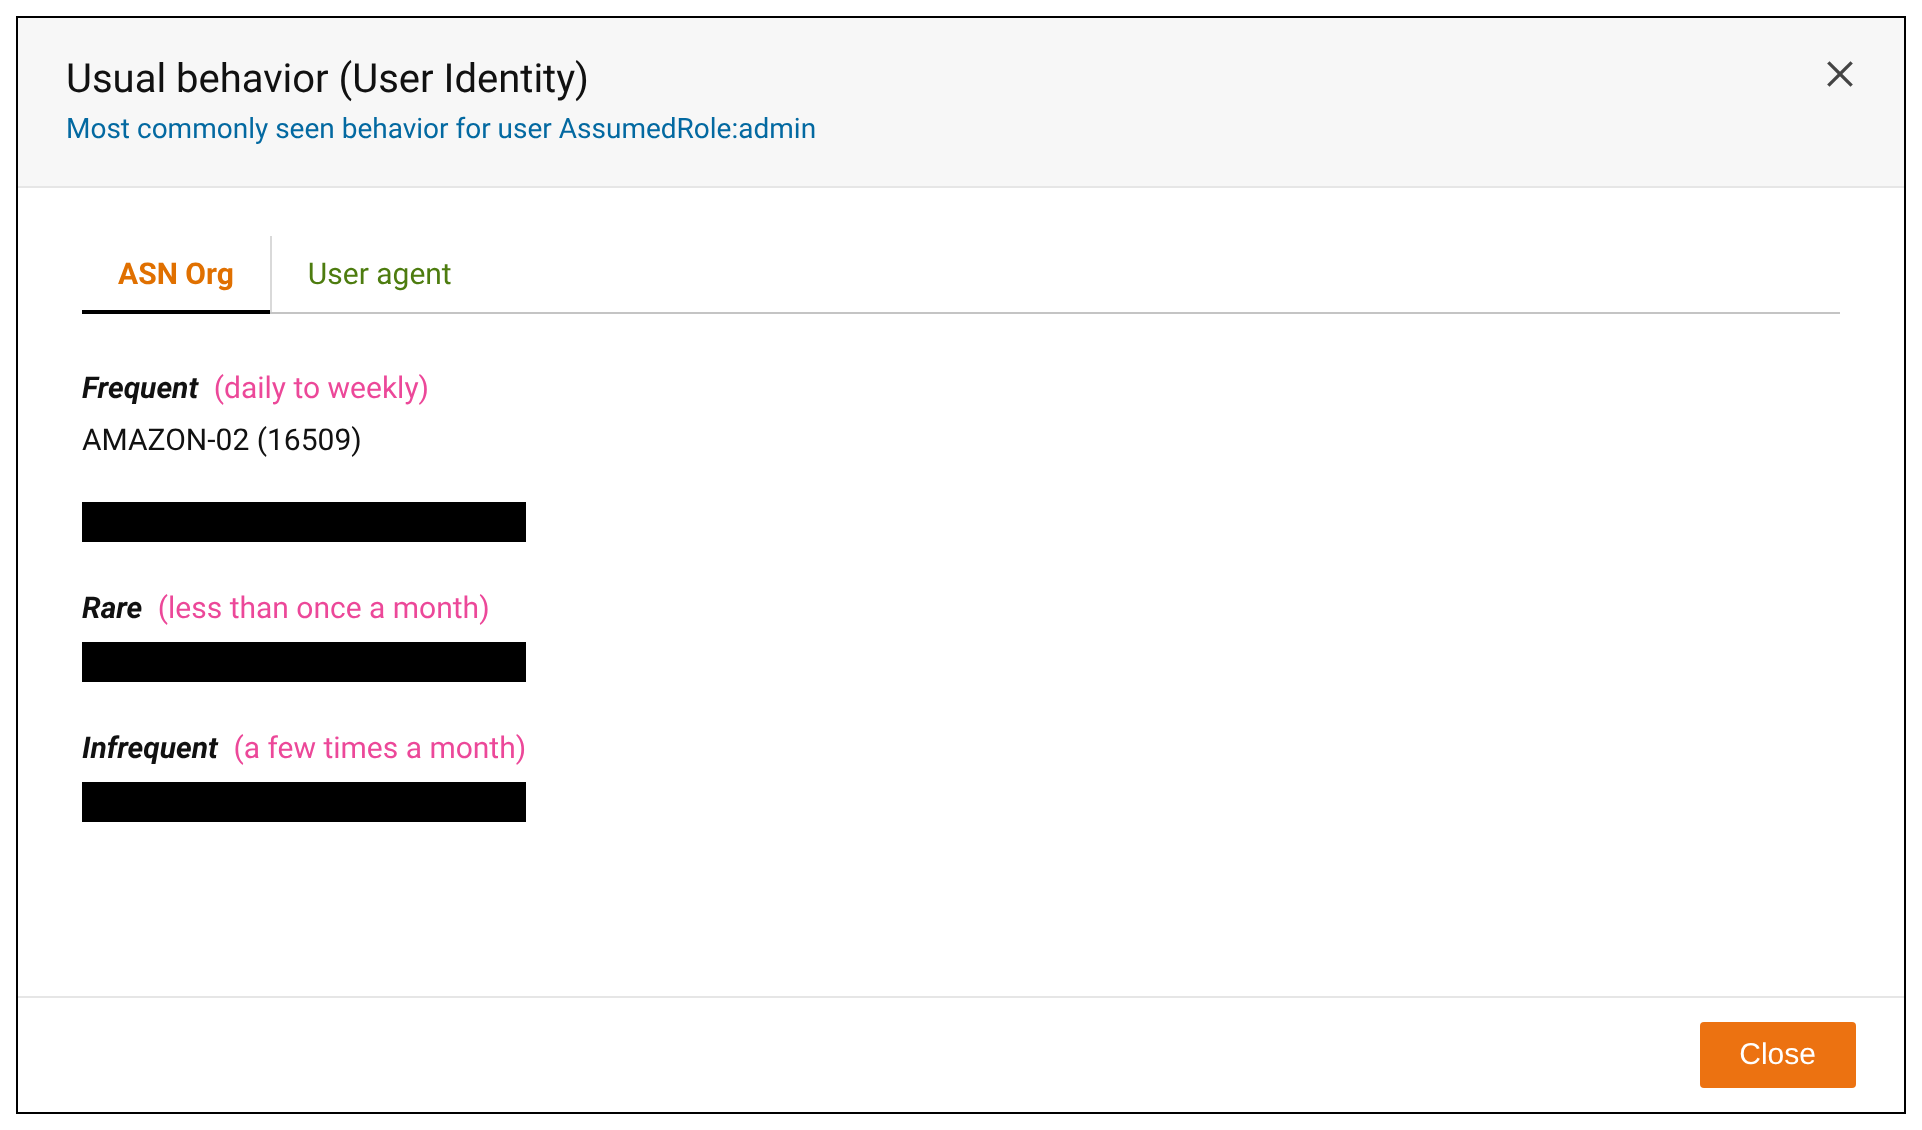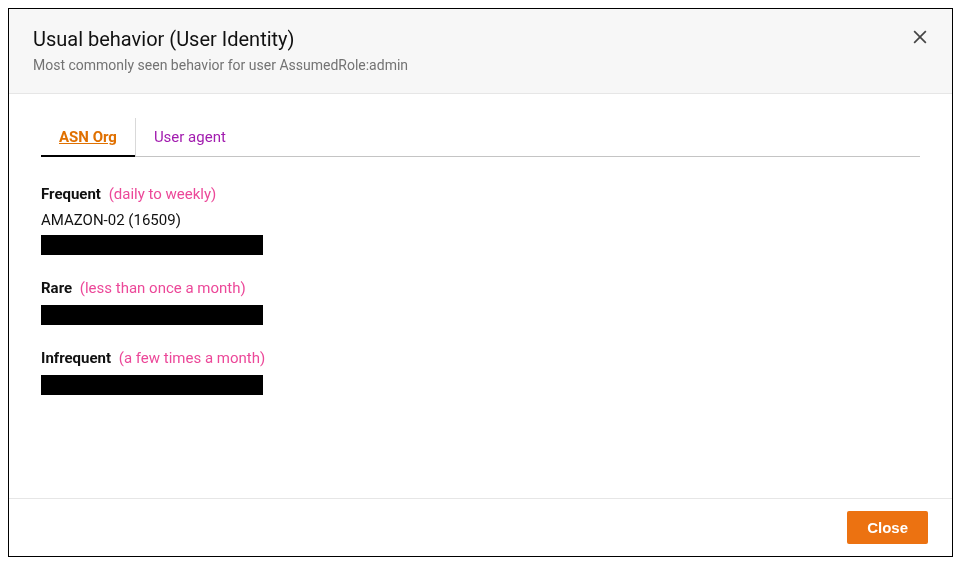--- a/index.html
+++ b/index.html
@@ -29,21 +29,21 @@
       position: relative;
     }
     .header-title {
       font-size: 20px;
       font-weight: 400;
       color: #111;
       margin-bottom: 6px;
     }
     .header-subtitle {
       font-size: 14px;
-      color: #737373;
+      color: #0369a1;
     }
     .close-icon {
       position: absolute;
       top: 18px;
       right: 22px;
       width: 20px;
       height: 20px;
       cursor: pointer;
       color: #444;
     }
@@ -54,81 +54,81 @@
     }
     .tabs {
       display: flex;
       align-items: stretch;
       border-bottom: 1px solid #c4c4c4;
       margin-bottom: 28px;
     }
     .tab {
       padding: 10px 18px;
       font-size: 15px;
-      color: #a21caf;
+      color: #4d7c0f;
       cursor: pointer;
       border-right: 1px solid #d9d9d9;
       position: relative;
     }
     .tab:last-child {
       border-right: none;
     }
     .tab.active {
       color: #e07000;
       font-weight: 700;
-      text-decoration: underline;
     }
     .tab.active::after {
       content: "";
       position: absolute;
       left: 0;
       right: 0;
       bottom: -1px;
       height: 2px;
       background: #000;
     }
     .section {
       margin-bottom: 24px;
     }
     .section-header {
       font-size: 15px;
       margin-bottom: 8px;
     }
     .section-label {
       font-weight: 700;
       color: #111;
+      font-style: italic;
     }
     .section-hint {
       color: #ec4899;
       font-weight: 400;
       margin-left: 4px;
     }
     .value-line {
       font-size: 15px;
       color: #111;
-      margin-bottom: 6px;
+      margin-bottom: 22px;
     }
     .redacted {
       width: 222px;
       height: 20px;
       background: #000;
     }
     .footer {
       border-top: 1px solid #e6e6e6;
       padding: 12px 24px;
       display: flex;
       justify-content: flex-end;
     }
     .close-btn {
       background: #ec7211;
       color: #fff;
       border: none;
       padding: 8px 20px;
       font-size: 15px;
-      font-weight: 700;
+      font-weight: 400;
       border-radius: 2px;
       cursor: pointer;
     }
   </style>
 </head>
 <body>
 
 <div class="modal">
 
   <div class="header">

